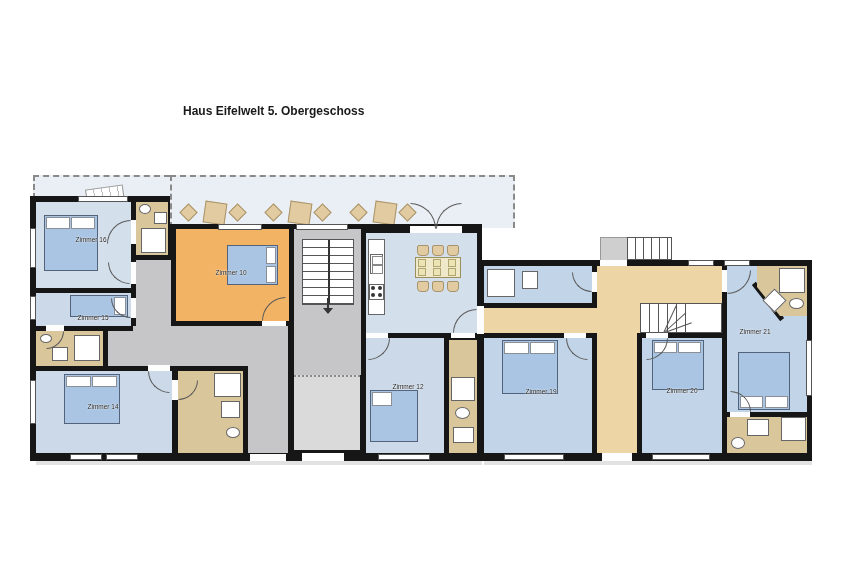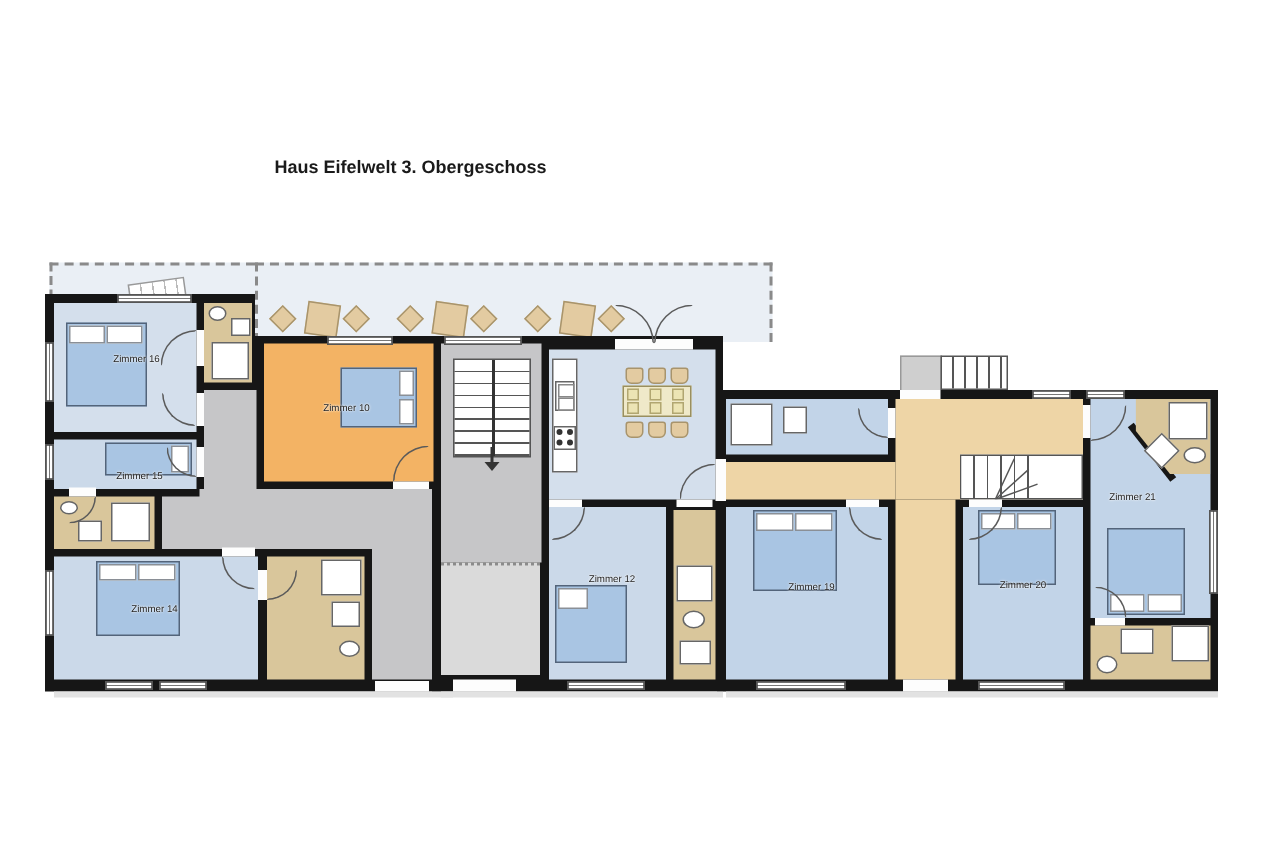--- a/index.html
+++ b/index.html
@@ -38,21 +38,21 @@
   .qc-br{border-radius:0 0 100% 0;border-color:transparent #5a5a5a #5a5a5a transparent;}
   .stairs-v{position:absolute;background:repeating-linear-gradient(180deg,#fff 0 7px,#555 7px 8px);border:1px solid #555;box-sizing:border-box;}
   .stairs-h{position:absolute;background:repeating-linear-gradient(90deg,#fff 0 7px,#555 7px 8px);border:1px solid #555;box-sizing:border-box;}
   .burner{position:absolute;width:4px;height:4px;background:#333;border-radius:50%;}
 </style>
 </head>
 <body>
 
 <div id="stage">
 
-  <div class="title" style="left:183px;top:104px;">Haus Eifelwelt 3. Obergeschoss</div>
+  <div class="title" style="left:183px;top:104px;">Haus Eifelwelt 5. Obergeschoss</div>
 
   <div class="abs terrace" style="left:33px;top:175px;width:137px;height:24px;"></div>
   <div class="abs balcony" style="left:170px;top:175px;width:345px;height:53px;"></div>
   <div class="abs" style="left:86px;top:187px;width:36px;height:15px;background:repeating-linear-gradient(90deg,#fff 0 7px,#bbb 7px 8px);border:1px solid #999;transform:rotate(-8deg);"></div>
 
   <div class="tanit" style="left:204px;top:202px;width:22px;height:22px;transform:rotate(8deg);"></div>
   <div class="tanit" style="left:182px;top:206px;width:13px;height:13px;transform:rotate(45deg);"></div>
   <div class="tanit" style="left:231px;top:206px;width:13px;height:13px;transform:rotate(45deg);"></div>
   <div class="tanit" style="left:289px;top:202px;width:22px;height:22px;transform:rotate(8deg);"></div>
   <div class="tanit" style="left:267px;top:206px;width:13px;height:13px;transform:rotate(45deg);"></div>

